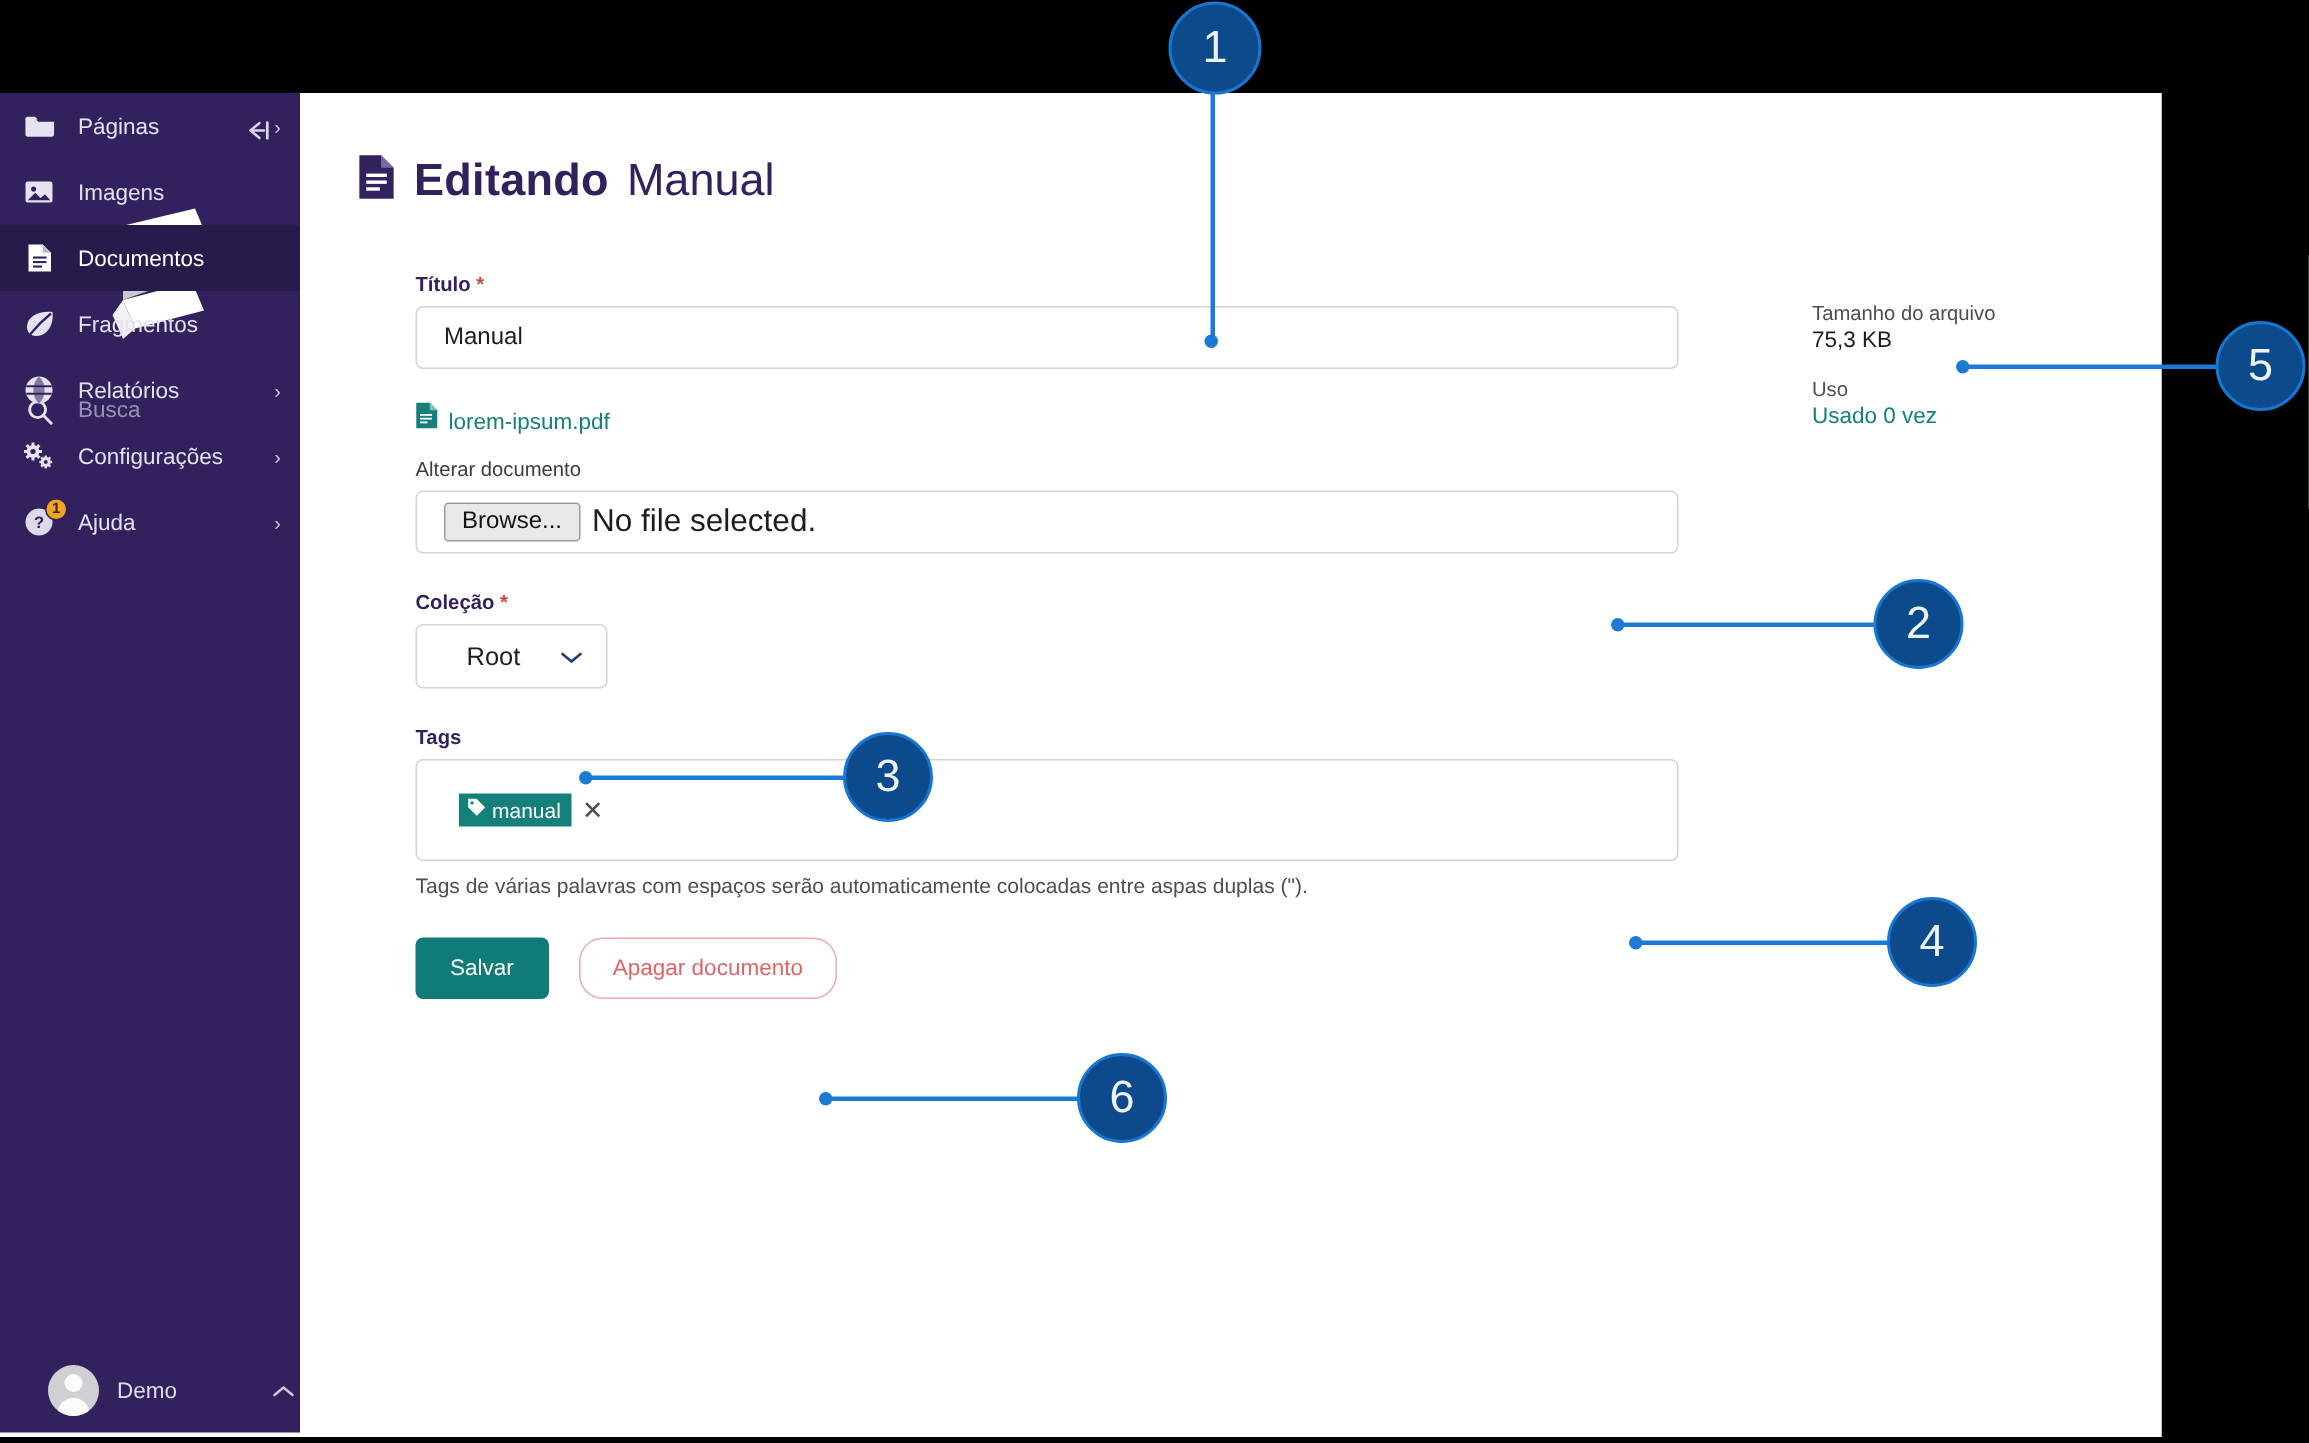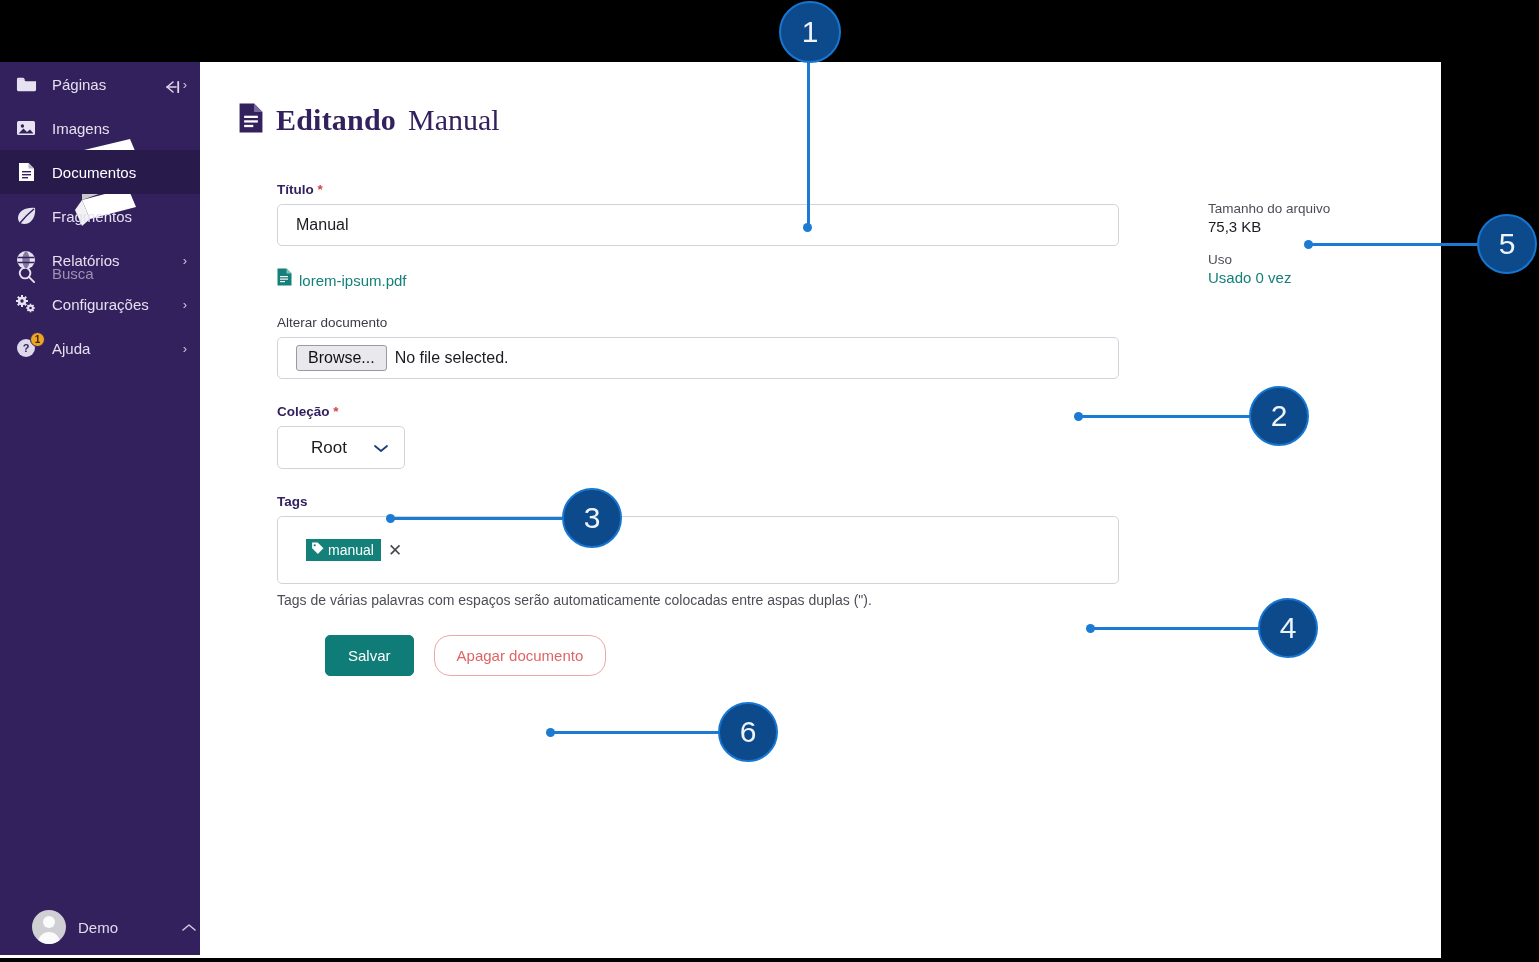--- a/index.html
+++ b/index.html
@@ -97,21 +97,21 @@
   .user-caret { margin-right: 20px; color: #cfc8dd; font-size: 13px; }
 
   
   .main {
     position: absolute; left: 200px; top: 0;
     width: 1241px; height: 896px;
     background: #fff;
   }
   .page-title {
     position: absolute; left: 38px; top: 40px;
-    display: flex; align-items: center; gap: 12px; font-family: Liberation Serif, serif;
+    display: flex; align-items: center; gap: 12px;
   }
   .title-strong {
     font-size: 30px; font-weight: bold; color: #33215e; letter-spacing: .2px;
   }
   .title-light { font-size: 30px; font-weight: normal; color: #33215e; }
 
   .form { position: absolute; left: 77px; top: 120px; width: 845px; }
 
   .field-label {
     font-size: 13.5px; font-weight: bold; color: #33215e;
@@ -138,21 +138,21 @@
     width: 842px; height: 42px;
     border: 1px solid #d2d2da; border-radius: 5px;
     background: #fff;
     display: flex; align-items: center; padding-left: 18px; gap: 8px;
   }
   .browse-btn {
     background: #e9e9ed; border: 1px solid #9a9aa3; border-radius: 3px;
     padding: 3px 11px; font-size: 16px; color: #111;
     font-family: "Liberation Sans", sans-serif; cursor: pointer;
   }
-  .no-file { font-size: 16px; color: #1c1c22; }
+  .no-file { font-size: 21px; color: #1c1c22; }
 
   .select-box {
     position: relative;
     width: 128px; height: 43px;
     border: 1px solid #d2d2da; border-radius: 5px;
     background: #fff;
     display: flex; align-items: center; padding: 0 0 0 33px;
     font-size: 17px; color: #1c1c22; cursor: pointer;
   }
   .select-caret {
@@ -176,21 +176,20 @@
     color: #4a4a52; font-size: 17px; cursor: pointer; line-height: 1;
   }
   .tags-hint { font-size: 14px; color: #4d4d57; margin-top: 8px; }
 
   .btn-row { display: flex; gap: 20px; margin-top: 27px; }
   .btn-save {
     background: #0f7c77; color: #fff; border: 1px solid #0f7c77;
     border-radius: 5px; padding: 0 22px; height: 41px;
     font-size: 15px; cursor: pointer;
     font-family: "Liberation Sans", sans-serif;
-    margin-left: 48px;
   }
   .btn-delete {
     background: #fff; color: #e06464; border: 1px solid #eea8a8;
     border-radius: 16px; padding: 0 22px; height: 41px;
     font-size: 15px; cursor: pointer;
     font-family: "Liberation Sans", sans-serif;
   }
 
   
   .meta { position: absolute; left: 1008px; top: 139px; }
@@ -405,21 +404,21 @@
                   <rect x="3" y="8" width="8" height="1.2"></rect>
                   <rect x="3" y="10.5" width="8" height="1.2"></rect>
                   <rect x="3" y="13" width="5" height="1.2"></rect>
                 </g>
               </svg>
             </span>
             <span>lorem-ipsum.pdf</span>
           </a>
         </div>
 
-        <div style="margin-top:25px">
+        <div style="margin-top:14px">
           <div class="field-label plain">Alterar documento</div>
           <div class="file-picker">
             <button class="browse-btn">Browse...</button>
             <span class="no-file">No file selected.</span>
           </div>
         </div>
 
         <div style="margin-top:25px">
           <div class="field-label">
             <span>Coleção</span>

